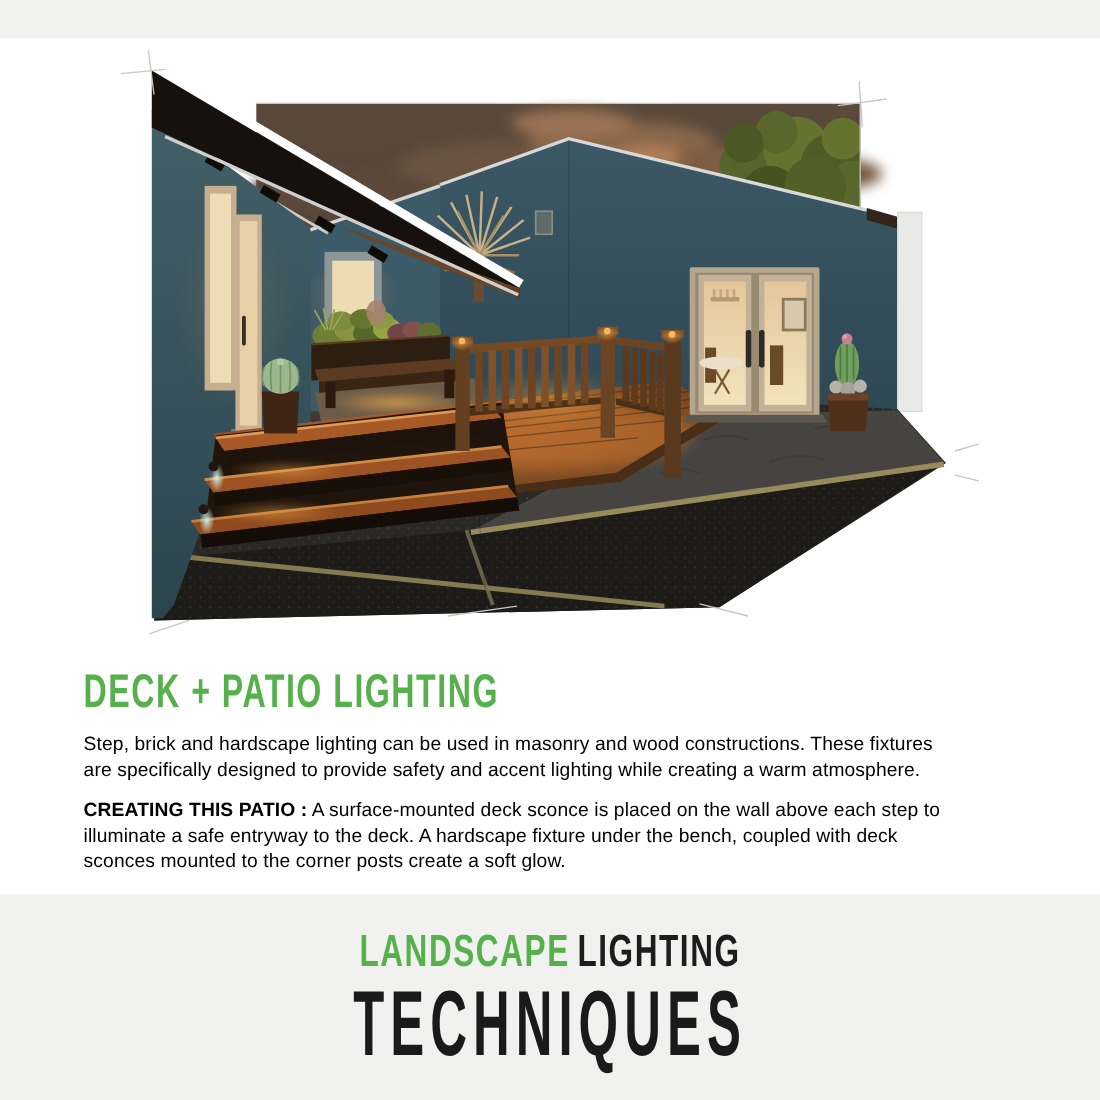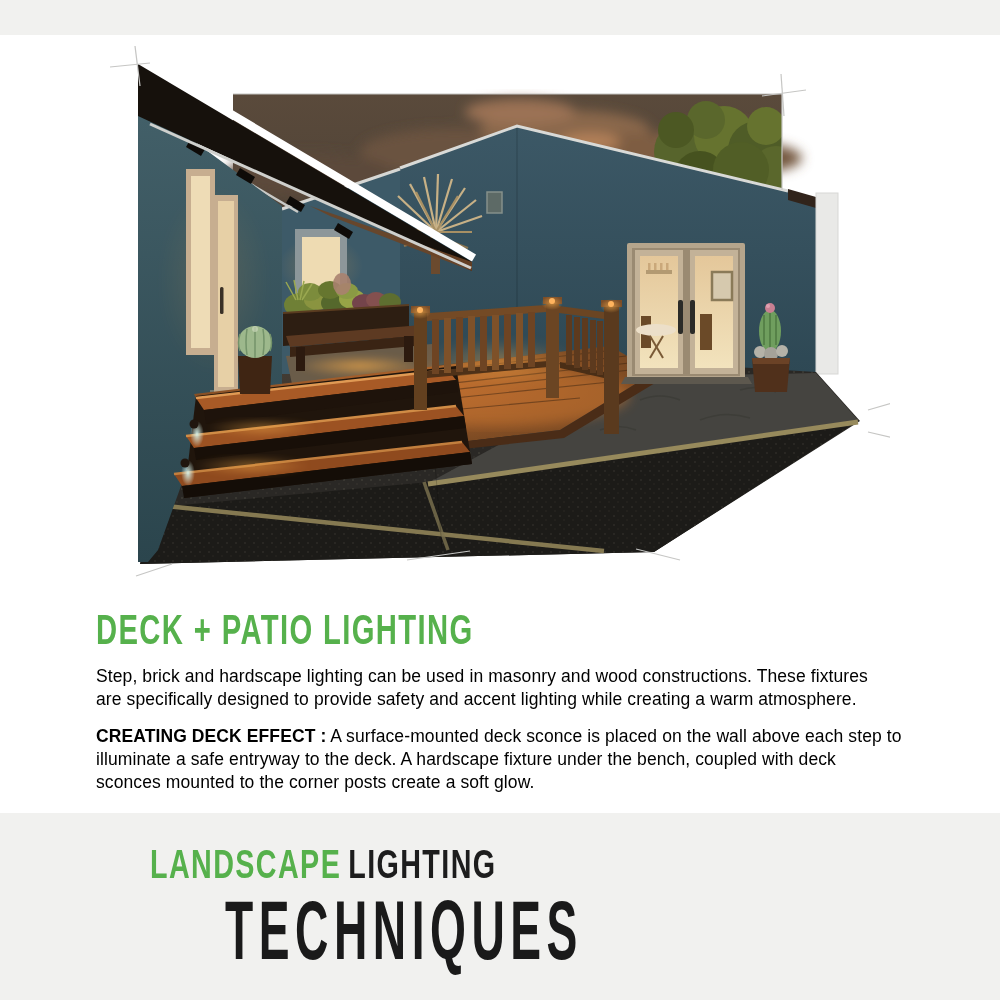--- a/index.html
+++ b/index.html
@@ -1,27 +1,27 @@
 <!DOCTYPE html>
 <html><head>
 <meta charset="utf-8">
 <style>
   html,body{margin:0;padding:0;background:#ffffff;}
   .page{position:relative;width:1000px;height:1000px;background:#ffffff;overflow:hidden;
         font-family:"Liberation Sans",sans-serif;}
   .top-bar{position:absolute;left:0;top:0;width:1000px;height:35px;background:#f1f1ef;}
   .illo{position:absolute;left:105px;top:40px;width:785px;height:545px;}
-  .copy{position:absolute;left:96px;top:608px;width:865px;}
+  .copy{position:absolute;left:76px;top:608px;width:865px;}
   .headline{margin:0;color:#56b14c;font-size:43px;font-weight:700;letter-spacing:2px;
             transform:scaleX(0.68);transform-origin:left top;white-space:nowrap;line-height:1.0;}
   .body-text{margin:14px 0 0 0;color:#000000;font-size:17.5px;line-height:1.32;
              white-space:pre-line;letter-spacing:0.1px;}
   .body-text b{font-weight:700;}
   .footer{position:absolute;left:0;top:813px;width:1000px;height:187px;background:#f1f1ef;
-          }
+          text-align:center;}
   .f-line1{margin-top:31px;font-size:41px;font-weight:700;letter-spacing:2px;color:#1d1d1d;
            transform:scaleX(0.70);transform-origin:center top;white-space:nowrap;line-height:1.0;}
   .f-line1 .green{color:#56b14c;margin-right:10px;}
   .f-line2{margin-top:3px;font-size:84px;font-weight:700;letter-spacing:10px;color:#1a1a1a;
            transform:scaleX(0.55);transform-origin:center top;white-space:nowrap;line-height:1.0;}
 </style>
 </head>
 <body>
 
 <div class="page">
@@ -342,21 +342,21 @@
       <line x1="407" y1="560" x2="470" y2="551"></line>
       <line x1="136" y1="576" x2="172" y2="564"></line>
       <line x1="636" y1="549" x2="680" y2="560"></line>
     </g>
   </svg>
 
   <div class="copy">
     <h1 class="headline">DECK + PATIO LIGHTING</h1>
     <p class="body-text">Step, brick and hardscape lighting can be used in masonry and wood constructions. These fixtures
 are specifically designed to provide safety and accent lighting while creating a warm atmosphere.</p>
-    <p class="body-text"><b>CREATING DECK EFFECT :</b> <span>A surface-mounted deck sconce is placed on the wall above each step to
+    <p class="body-text"><b>CREATING THIS PATIO :</b> <span>A surface-mounted deck sconce is placed on the wall above each step to
 illuminate a safe entryway to the deck. A hardscape fixture under the bench, coupled with deck
 sconces mounted to the corner posts create a soft glow.</span></p>
   </div>
 
   <div class="footer">
     <div class="f-line1"><span class="green">LANDSCAPE</span><span>LIGHTING</span></div>
     <div class="f-line2">TECHNIQUES</div>
   </div>
 
 </div>

